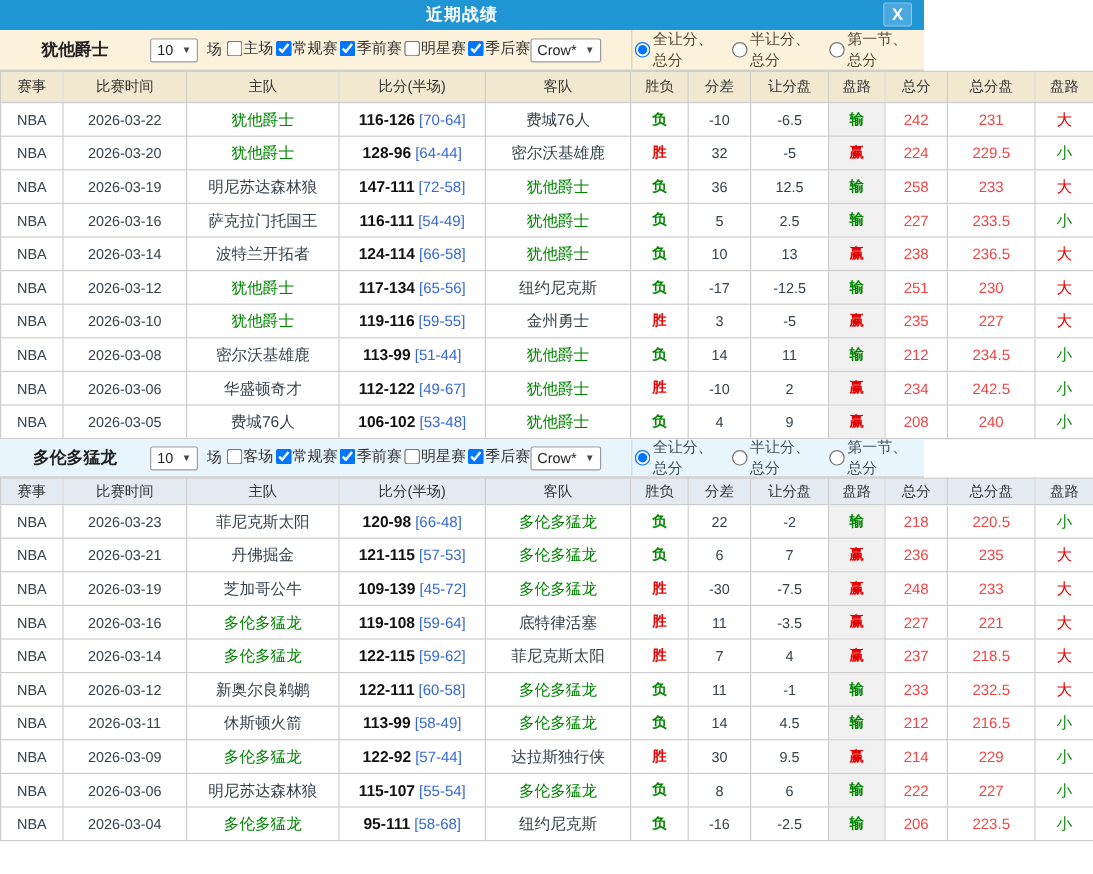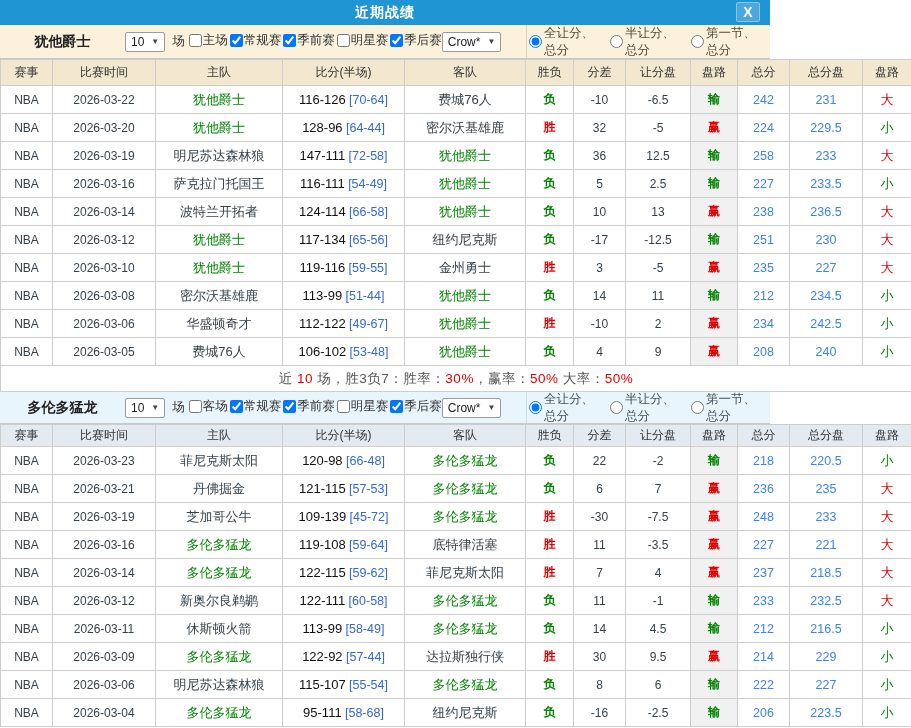--- a/index.html
+++ b/index.html
@@ -57,26 +57,26 @@
   th, td {
     border:1px solid #cdcdcd; text-align:center; overflow:hidden; white-space:nowrap;
   }
   th { font-weight:normal; font-size:12px; color:#333; }
   .t1 th { background:#f2e8cf; height:26px; }
   .t2 th { background:#e3eaf2; height:22px; }
   td { height:28px; font-size:12px; color:#35424c; background:#fff; }
   td.graybg { background:#f1f1f1; }
   td.teamcell { font-size:13px; }
   td.teamcell.focus { color:#008500; }
-  td.scorecell b { color:#111; font-size:13px; font-weight:normal;text-align:right; }
+  td.scorecell b { color:#111; font-size:13px; font-weight:bold;text-align:right; }
   td.scorecell .half { color:#3468d4; font-size:12.5px; }
   td.bold { font-weight:bold; }
   .red { color:#e60000; }
   .green { color:#008500; }
-  td.totals { color:#3b82f6; font-size:12.5px; }
+  td.totals { color:#ef4444; font-size:12.5px; }
   td.bigsmall { font-size:13px; }
   td.summary-cell {
     height:26px; font-size:13.5px; color:#555; background:#fff; letter-spacing:0.5px;
   }
   td.summary-cell .red { color:#e60000; }
 
   col.c-league{width:52px} col.c-date{width:103px} col.c-home{width:127px}
   col.c-score{width:122px} col.c-away{width:121px} col.c-res{width:48px}
   col.c-diff{width:52px} col.c-hcap{width:65px} col.c-hres{width:47px}
   col.c-tot{width:52px} col.c-totline{width:73px} col.c-tres{width:49px}
@@ -305,23 +305,20 @@
             <td class="scorecell"><b>106-102</b> <span class="half">[53-48]</span></td>
             <td class="teamcell focus">犹他爵士</td>
             <td class="bold green">负</td>
             <td>4</td>
             <td>9</td>
             <td class="graybg bold red">赢</td>
             <td class="totals">208</td>
             <td class="totals">240</td>
             <td class="bigsmall green">小</td>
           </tr>
-          <tr>
-            <td class="summary-cell" colspan="12"><span>近 </span><span class="red">10</span><span> 场，胜3负7：胜率：</span><span class="red">30%</span><span>，赢率：</span><span class="red">50%</span><span> 大率：</span><span class="red">50%</span></td>
-          </tr>
         </tbody>
     </table>
   </section>
 
   <section>
     <div class="filterbar blue">
       <div class="left">
         <span class="team-label">多伦多猛龙</span>
         <span class="selectbox">
           <span>10</span>

